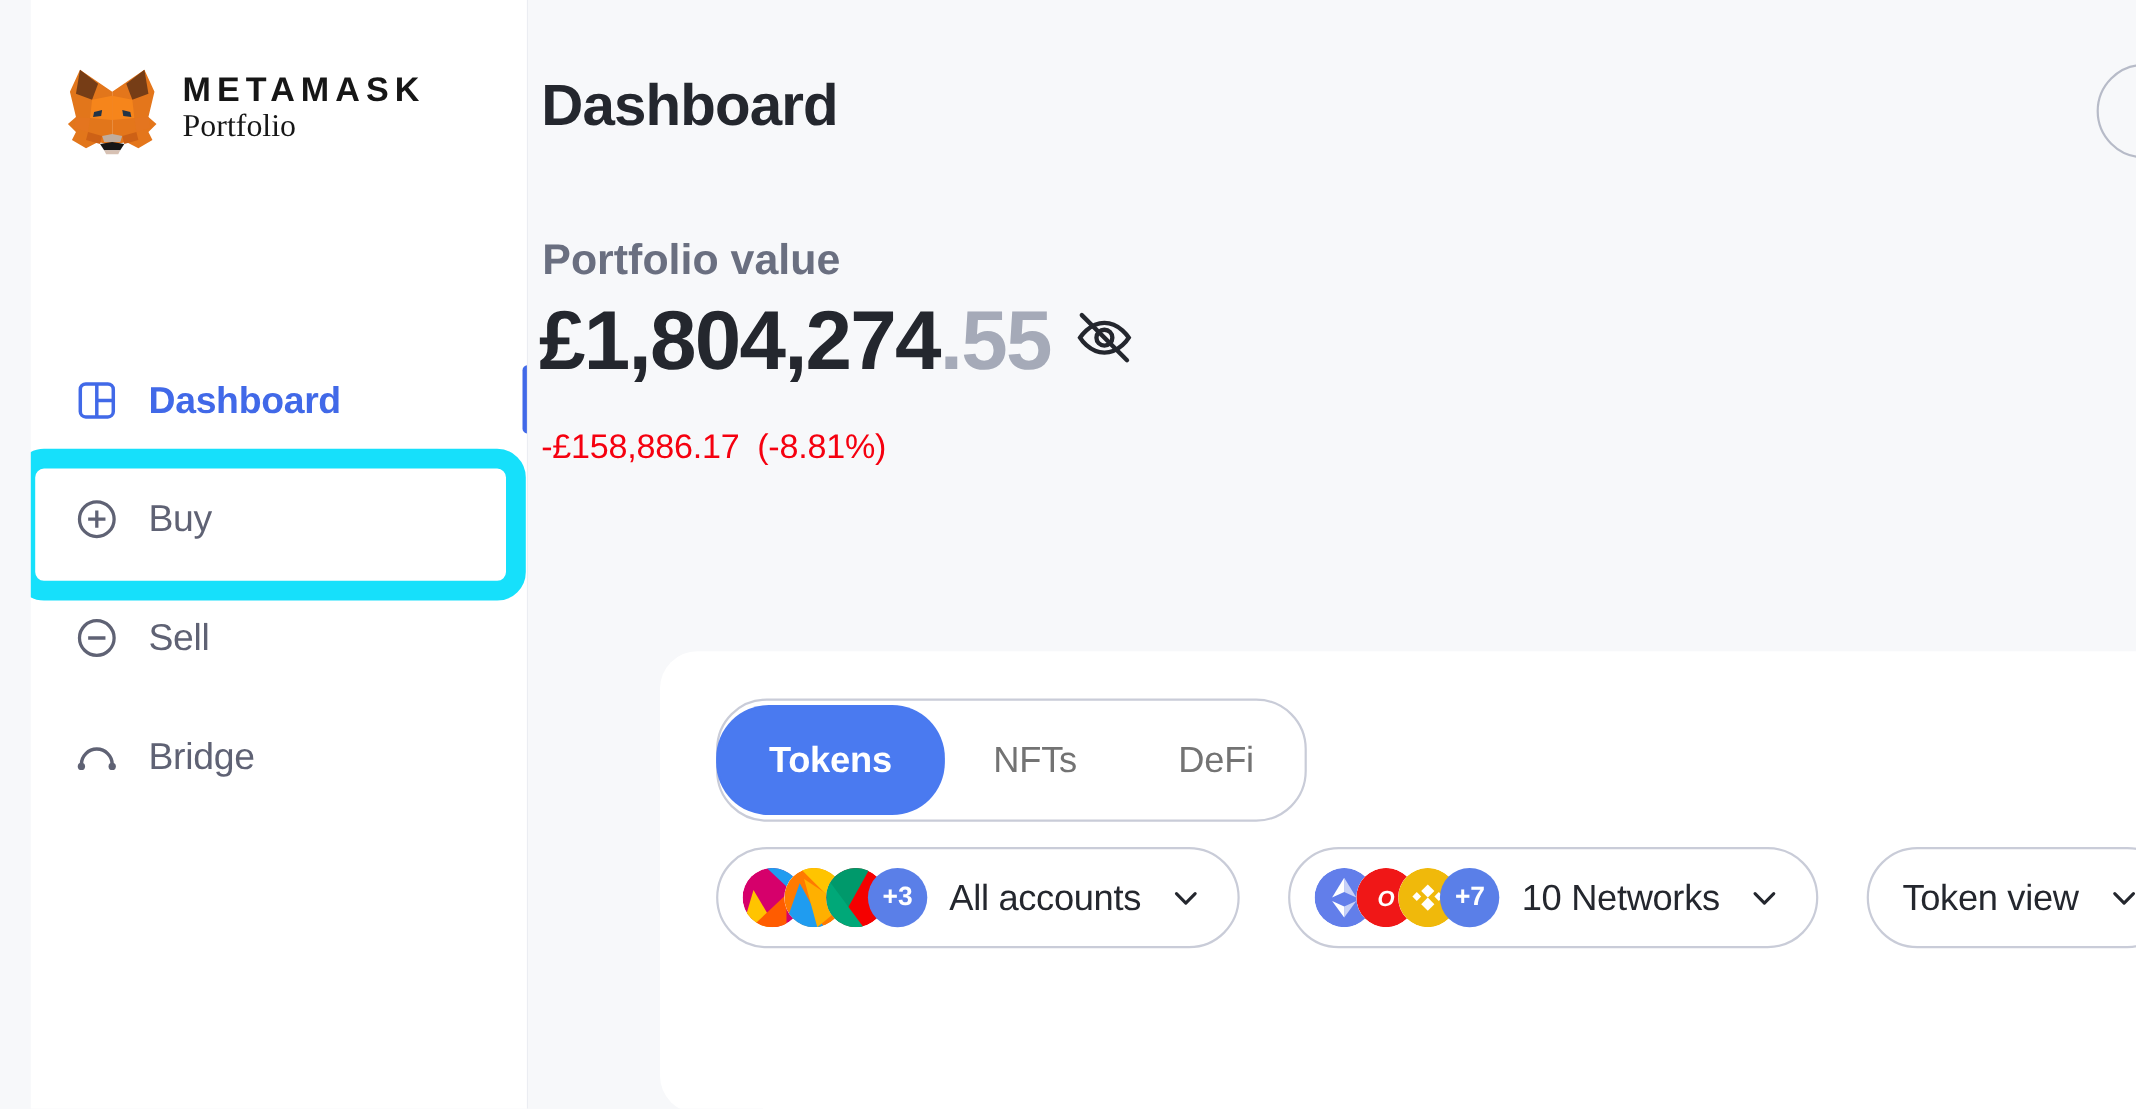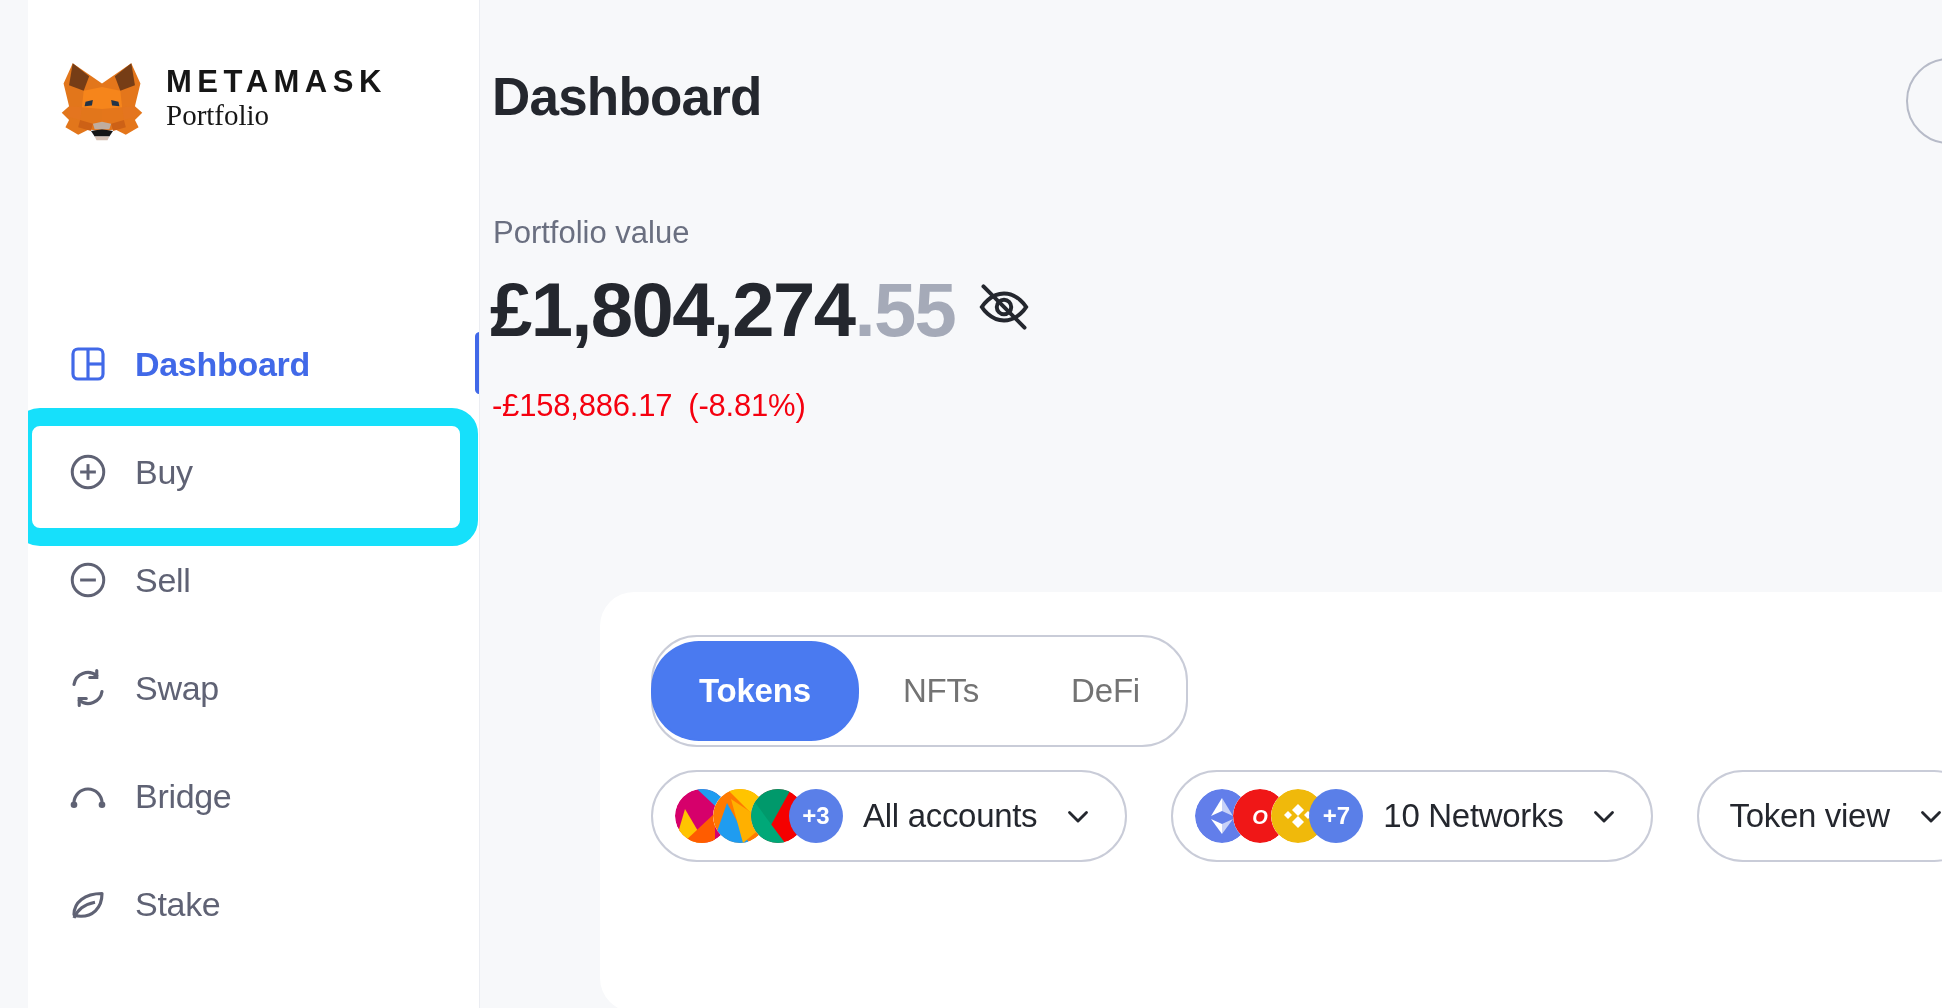--- a/index.html
+++ b/index.html
@@ -92,21 +92,21 @@
     display: flex; align-items: center; justify-content: center;
     cursor: pointer;
   }
   .round-btn span {
     font-size: 34px; color: #24272e; font-weight: 500;
     margin-left: 6px;
   }
 
   .pv-label {
     position: absolute; left: 13px; top: 215px;
-    font-size: 31px; color: #6a6f80; font-weight: 400;
+    font-size: 39px; color: #6a6f80; font-weight: 700;
   }
   .pv-row {
     position: absolute; left: 10px; top: 272px;
     display: flex; gap: 20px;
   }
   .pv-value {
     font-size: 76px; font-weight: 700; color: #24272e;
     letter-spacing: -1.6px; line-height: 1;
   }
   .pv-value .cents { color: #a5aab8; }
@@ -246,52 +246,32 @@
       <div class="nav-item">
         <span class="nav-icon">
           <svg width="42" height="42" viewBox="0 0 24 24" fill="none" stroke="#5f6274" stroke-width="1.7">
             <circle cx="12" cy="12" r="9"></circle>
             <line x1="7.5" y1="12" x2="16.5" y2="12"></line>
           </svg>
         </span>
         <span class="nav-label">Sell</span>
       </div>
 
-      <div class="nav-item">
-        <span class="nav-icon">
-          <svg width="42" height="42" viewBox="0 0 24 24" fill="none" stroke="#5f6274" stroke-width="1.8" stroke-linecap="round">
-            <path d="M4 10a8 8 0 0 1 13-5"></path>
-            <polyline points="17,2 17,6 13,6"></polyline>
-            <path d="M20 14a8 8 0 0 1-13 5"></path>
-            <polyline points="7,22 7,18 11,18"></polyline>
-          </svg>
-        </span>
-        <span class="nav-label">Swap</span>
-      </div>
 
       <div class="nav-item">
         <span class="nav-icon">
           <svg width="42" height="42" viewBox="0 0 24 24" fill="none" stroke="#5f6274" stroke-width="1.8" stroke-linecap="round">
             <path d="M4 16a8 8 0 0 1 16 0"></path>
             <circle cx="4" cy="17" r="1.9" fill="#5f6274" stroke="none"></circle>
             <circle cx="20" cy="17" r="1.9" fill="#5f6274" stroke="none"></circle>
           </svg>
         </span>
         <span class="nav-label">Bridge</span>
       </div>
 
-      <div class="nav-item">
-        <span class="nav-icon">
-          <svg width="42" height="42" viewBox="0 0 24 24" fill="none" stroke="#5f6274" stroke-width="1.8" stroke-linejoin="round">
-            <path d="M4 18c0-7 6-12 16-12 0 9-6 13-12 13-2 0-4-0.4-4-1z"></path>
-            <path d="M4 20c2-5 7-8 12-9"></path>
-          </svg>
-        </span>
-        <span class="nav-label">Stake</span>
-      </div>
 
     </nav>
 
     <div class="highlight-ring"></div>
   </aside>
 
   <main class="main">
 
     <h1 class="page-title">Dashboard</h1>
 

